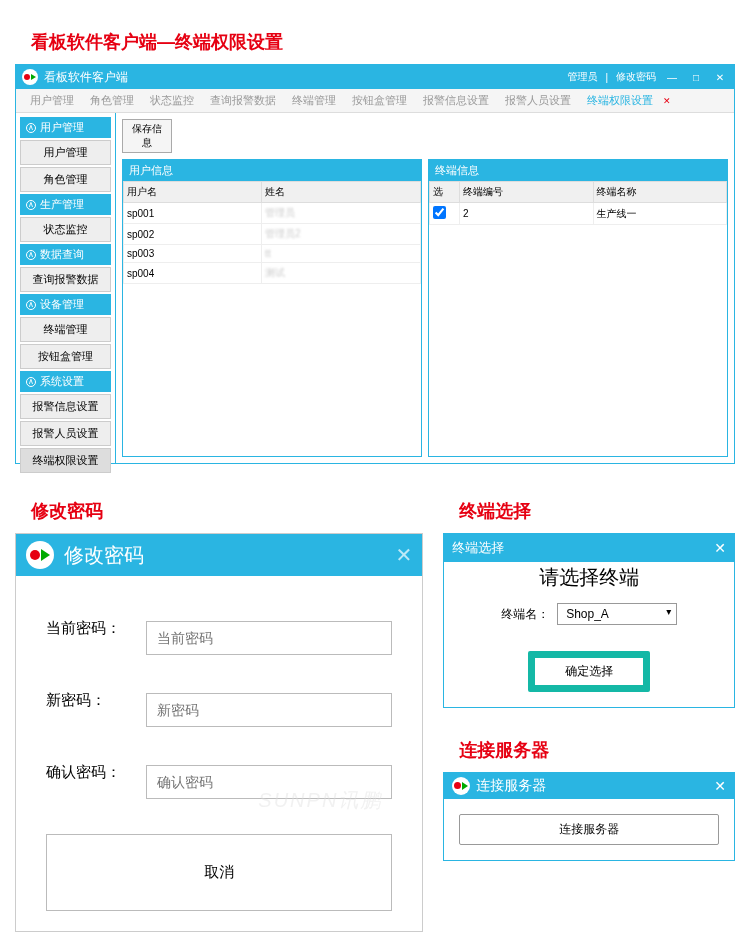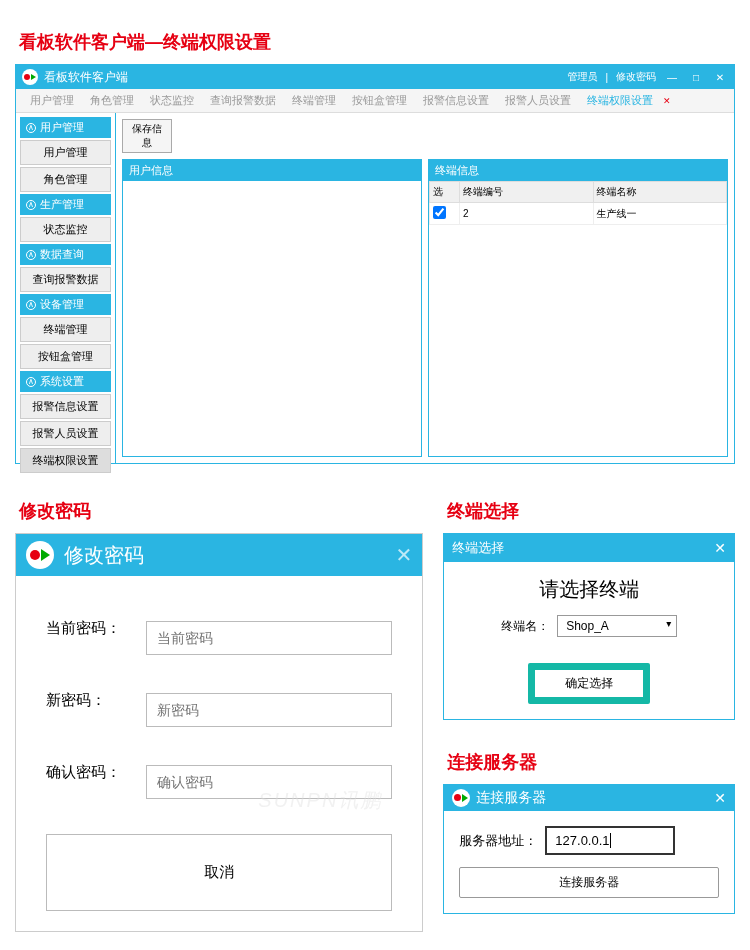--- a/index.html
+++ b/index.html
@@ -1,18 +1,18 @@
 <!DOCTYPE html>
 <html><head>
   <meta charset="utf-8">
   <style>
     * { margin: 0; padding: 0; box-sizing: border-box; font-family: "Microsoft YaHei", Arial, sans-serif; }
     body { background: #fff; width: 750px; padding: 15px; font-size: 12px; }
     
-    .section-title { color: #e60012; font-size: 18px; font-weight: bold; margin: 15px 0 10px 4px; }
+    .section-title { color: #e60012; font-size: 18px; font-weight: bold; margin: 15px 0 10px 16px; }
     
     
     .app-window { border: 1px solid #2ab5e2; }
     .app-titlebar { background: #2ab5e2; color: #fff; height: 24px; display: flex; align-items: center; padding: 0 6px; font-size: 12px; }
     .app-logo { width: 16px; height: 16px; background: #fff; border-radius: 50%; margin-right: 6px; display: flex; align-items: center; justify-content: center; font-size: 10px; font-weight: bold; position: relative; }
     .app-logo::before { content: ""; position: absolute; left: 2px; width: 6px; height: 6px; background: #e60012; border-radius: 50%; }
     .app-logo::after { content: ""; position: absolute; right: 2px; width: 0; height: 0; border-left: 5px solid #0a0; border-top: 3px solid transparent; border-bottom: 3px solid transparent; }
     .app-titlebar .spacer { flex: 1; }
     .app-titlebar .right-controls { display: flex; gap: 8px; font-size: 10px; align-items: center; }
     .win-btn { width: 16px; text-align: center; cursor: pointer; }
@@ -57,21 +57,21 @@
     .form-label { width: 100px; font-size: 15px; }
     .form-input { flex: 1; border: 1px solid #bbb; padding: 8px 10px; font-size: 14px; color: #701a75; margin-top: 20px; }
     .btn-row { display: flex; gap: 20px; margin-top: 20px; }
     .big-btn { flex: 1; border: 1px solid #bbb; background: #fff; padding: 28px; font-size: 15px; cursor: pointer; text-align: center; }
     .watermark { position: relative; color: #ddd; font-size: 20px; font-style: italic; text-align: right; margin-top: -30px; margin-right: 10px; pointer-events: none; opacity: 0.4; letter-spacing: 2px;}
     
     
     .dialog2 { border: 1px solid #2ab5e2; margin-bottom: 15px; }
     .dialog2-header { background: #2ab5e2; color: #fff; padding: 5px 8px; font-size: 13px; display: flex; align-items: center; }
     .dialog2-close { margin-left: auto; cursor: pointer; font-size: 14px; }
-    .dialog2-body { padding: 14px 15px 15px 15px; text-align: center; }
+    .dialog2-body { padding: 2px 15px 15px 15px; text-align: center; }
     .dialog2-title { font-size: 20px; margin-bottom: 12px; }
     .select-row { display: flex; align-items: center; justify-content: center; gap: 8px; font-size: 12px; margin-bottom: 26px; }
     .select-box { border: 1px solid #999; padding: 3px 20px 3px 8px; width: 120px; text-align: left; position: relative; cursor: pointer; }
     .select-box::after { content: "▾"; position: absolute; right: 5px; top: 2px; font-size: 10px; }
     .confirm-btn { border: 7px solid #14b8a6; background: #fff; padding: 5px 30px; font-size: 12px; cursor: pointer; border-radius: 2px; }
     
     
     .dialog3 { border: 1px solid #2ab5e2; }
     .dialog3-header { background: #2ab5e2; color: #fff; padding: 4px 8px; font-size: 14px; display: flex; align-items: center; }
     .dialog3-logo { width: 18px; height: 18px; background: #fff; border-radius: 50%; margin-right: 6px; position: relative; }
@@ -144,20 +144,46 @@
         </div>
         <div class="side-item">报警信息设置</div>
         <div class="side-item">报警人员设置</div>
         <div class="side-item active">终端权限设置</div>
       </div>
     <div class="main-content">
       <button class="save-btn">保存信息</button>
       <div class="panels">
         <div class="panel">
           <div class="panel-header">用户信息</div>
+          <table class="panel-table">
+            <thead>
+                <tr>
+              <th>用户名</th>
+              <th>姓名</th>
+            </tr>
+              </thead>
+            <tbody id="user-rows">
+                <tr>
+                  <td>sp001</td>
+                  <td class="blur">管理员</td>
+                </tr>
+                <tr>
+                  <td>sp002</td>
+                  <td class="blur">管理员2</td>
+                </tr>
+                <tr>
+                  <td>sp003</td>
+                  <td class="blur">tt</td>
+                </tr>
+                <tr>
+                  <td>sp004</td>
+                  <td class="blur">测试</td>
+                </tr>
+              </tbody>
+          </table>
         </div>
         <div class="panel">
           <div class="panel-header">终端信息</div>
           <table class="panel-table">
             <thead>
                 <tr>
               <th style="width:30px">选</th>
               <th>终端编号</th>
               <th>终端名称</th>
             </tr>
@@ -224,21 +250,17 @@
     </div>
 
     <div class="section-title">连接服务器</div>
     <div class="dialog3">
       <div class="dialog3-header">
         <span class="dialog3-logo"></span>
         <span>连接服务器</span>
         <span class="dialog2-close">✕</span>
       </div>
       <div class="dialog3-body">
-        <div class="server-row">
-          <span>服务器地址：</span>
-          <div class="server-input"><span>127.0.0.1</span><span class="cursor"></span></div>
-        </div>
         <button class="connect-btn">连接服务器</button>
       </div>
     </div>
   </div>
 </div>
 
 </body></html>

